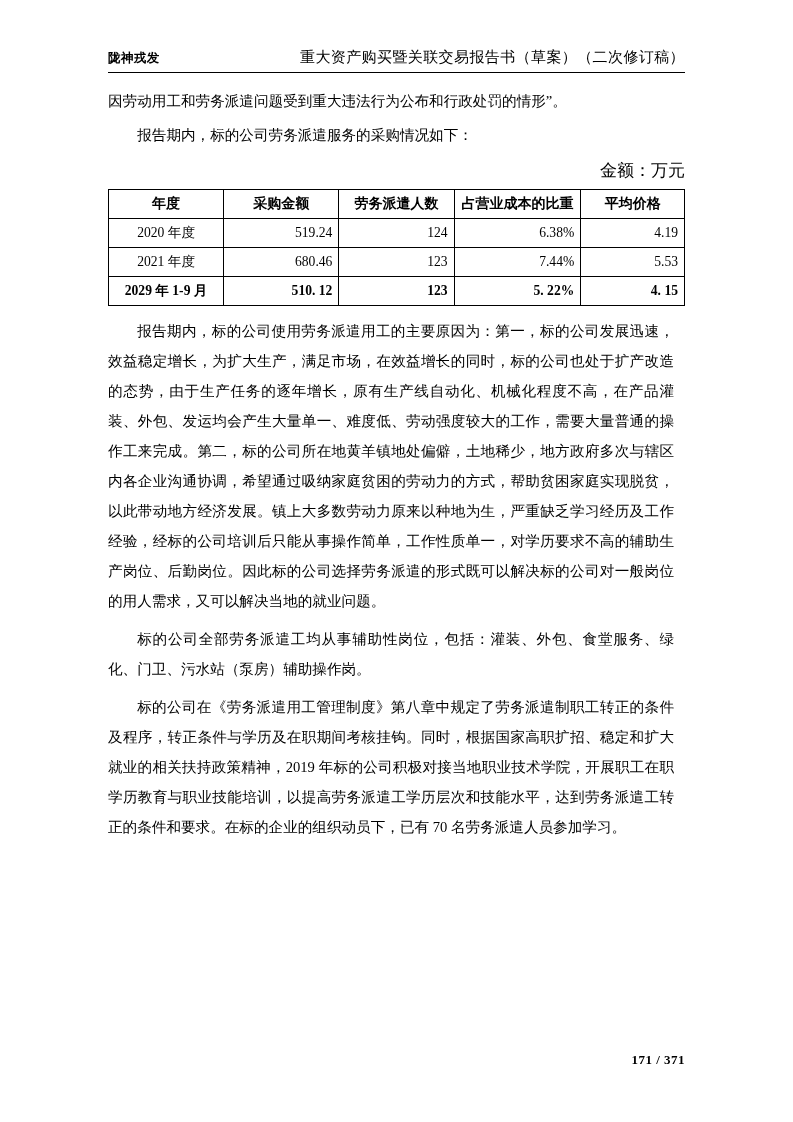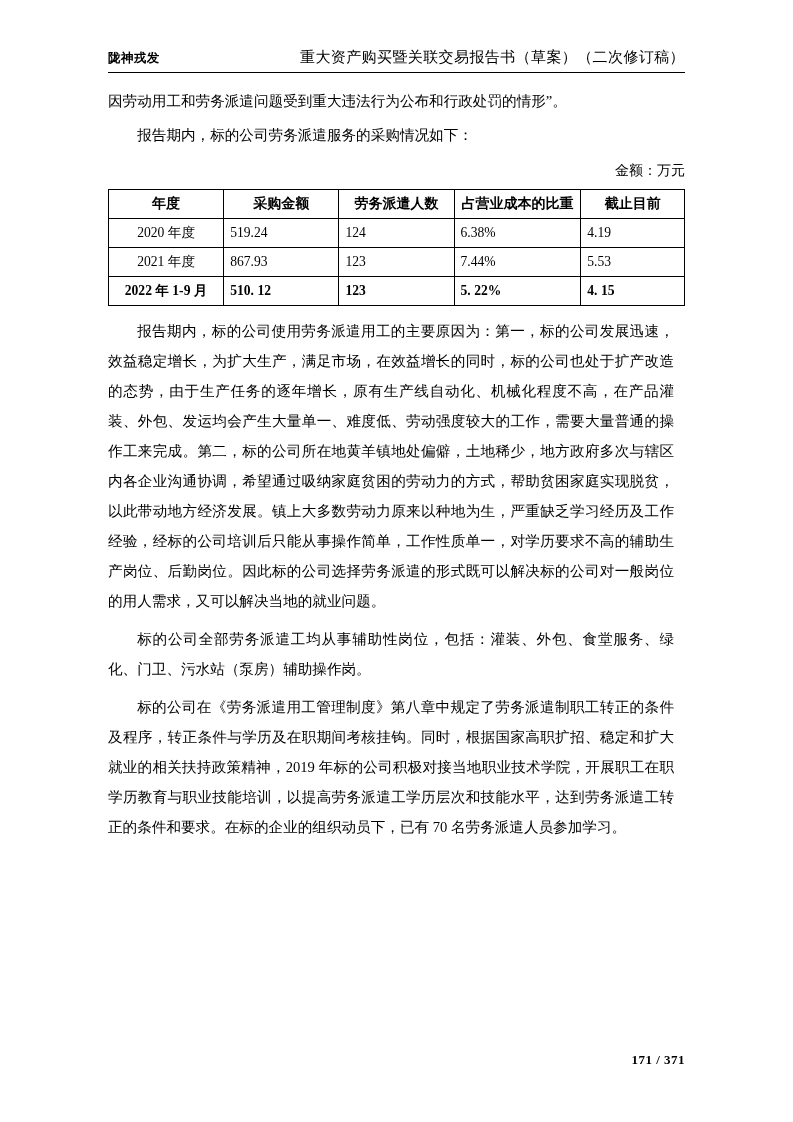--- a/index.html
+++ b/index.html
@@ -64,21 +64,21 @@
     text-indent: 2em;
     text-align: justify;
   }
   p.noindent {
     margin: 0;
     text-indent: 0;
     text-align: justify;
   }
   .amount-unit {
     text-align: right;
-    font-size: 14px;
+    font-size: 17px;
     margin-top: 6px;
     margin-bottom: 3px;
   }
   table.data {
     border-collapse: collapse;
     width: 100%;
     font-size: 13.6px;
     margin-bottom: 6px;
   }
   table.data th, table.data td {
@@ -90,21 +90,21 @@
   table.data th {
     text-align: center;
     font-weight: bold;
     font-size: 14px;
     margin-top: 17px;
   }
   table.data td.c {
     text-align: center;
   }
   table.data td.r {
-    text-align: left;
+    text-align: right;
   }
   table.data tr.bold td {
     font-weight: bold;
   }
   .spacer-sm { height: 8px; }
   .spacer-xs { height: 4px; }
   .footer {
     position: absolute;
     bottom: 54px;
     right: 108px;
@@ -135,40 +135,40 @@
 
     <div class="amount-unit">金额：万元</div>
 
     <table class="data">
       <thead>
         <tr>
           <th style="width:20%">年度</th>
           <th style="width:20%">采购金额</th>
           <th style="width:20%">劳务派遣人数</th>
           <th style="width:22%">占营业成本的比重</th>
-          <th style="width:18%">截止目前</th>
+          <th style="width:18%">平均价格</th>
         </tr>
       </thead>
       <tbody>
         <tr>
           <td class="c">2020 年度</td>
           <td class="r num">519.24</td>
           <td class="r num">124</td>
           <td class="r num">6.38%</td>
           <td class="r num">4.19</td>
         </tr>
         <tr>
           <td class="c">2021 年度</td>
-          <td class="r num">867.93</td>
+          <td class="r num">680.46</td>
           <td class="r num">123</td>
           <td class="r num">7.44%</td>
           <td class="r num">5.53</td>
         </tr>
         <tr class="bold">
-          <td class="c">2022 年 1-9 月</td>
+          <td class="c">2029 年 1-9 月</td>
           <td class="r num">510. 12</td>
           <td class="r num">123</td>
           <td class="r num">5. 22%</td>
           <td class="r num">4. 15</td>
         </tr>
       </tbody>
     </table>
 
     <div class="spacer-xs"></div>
 

